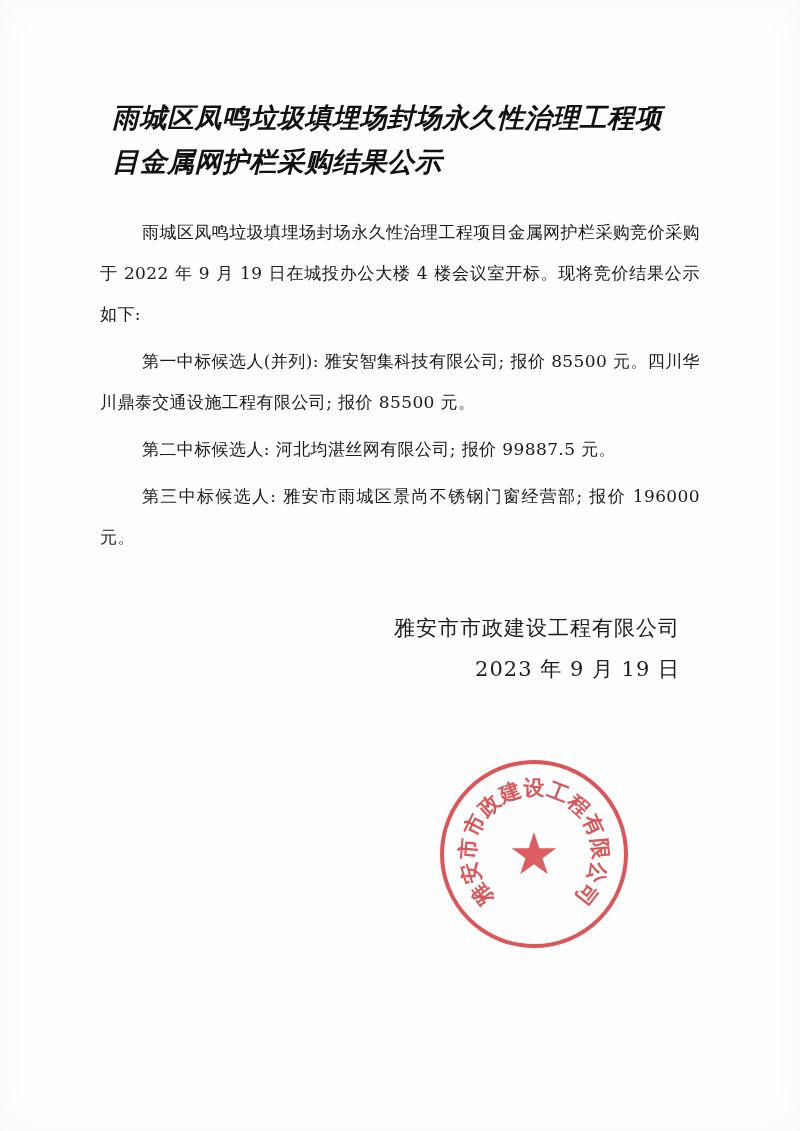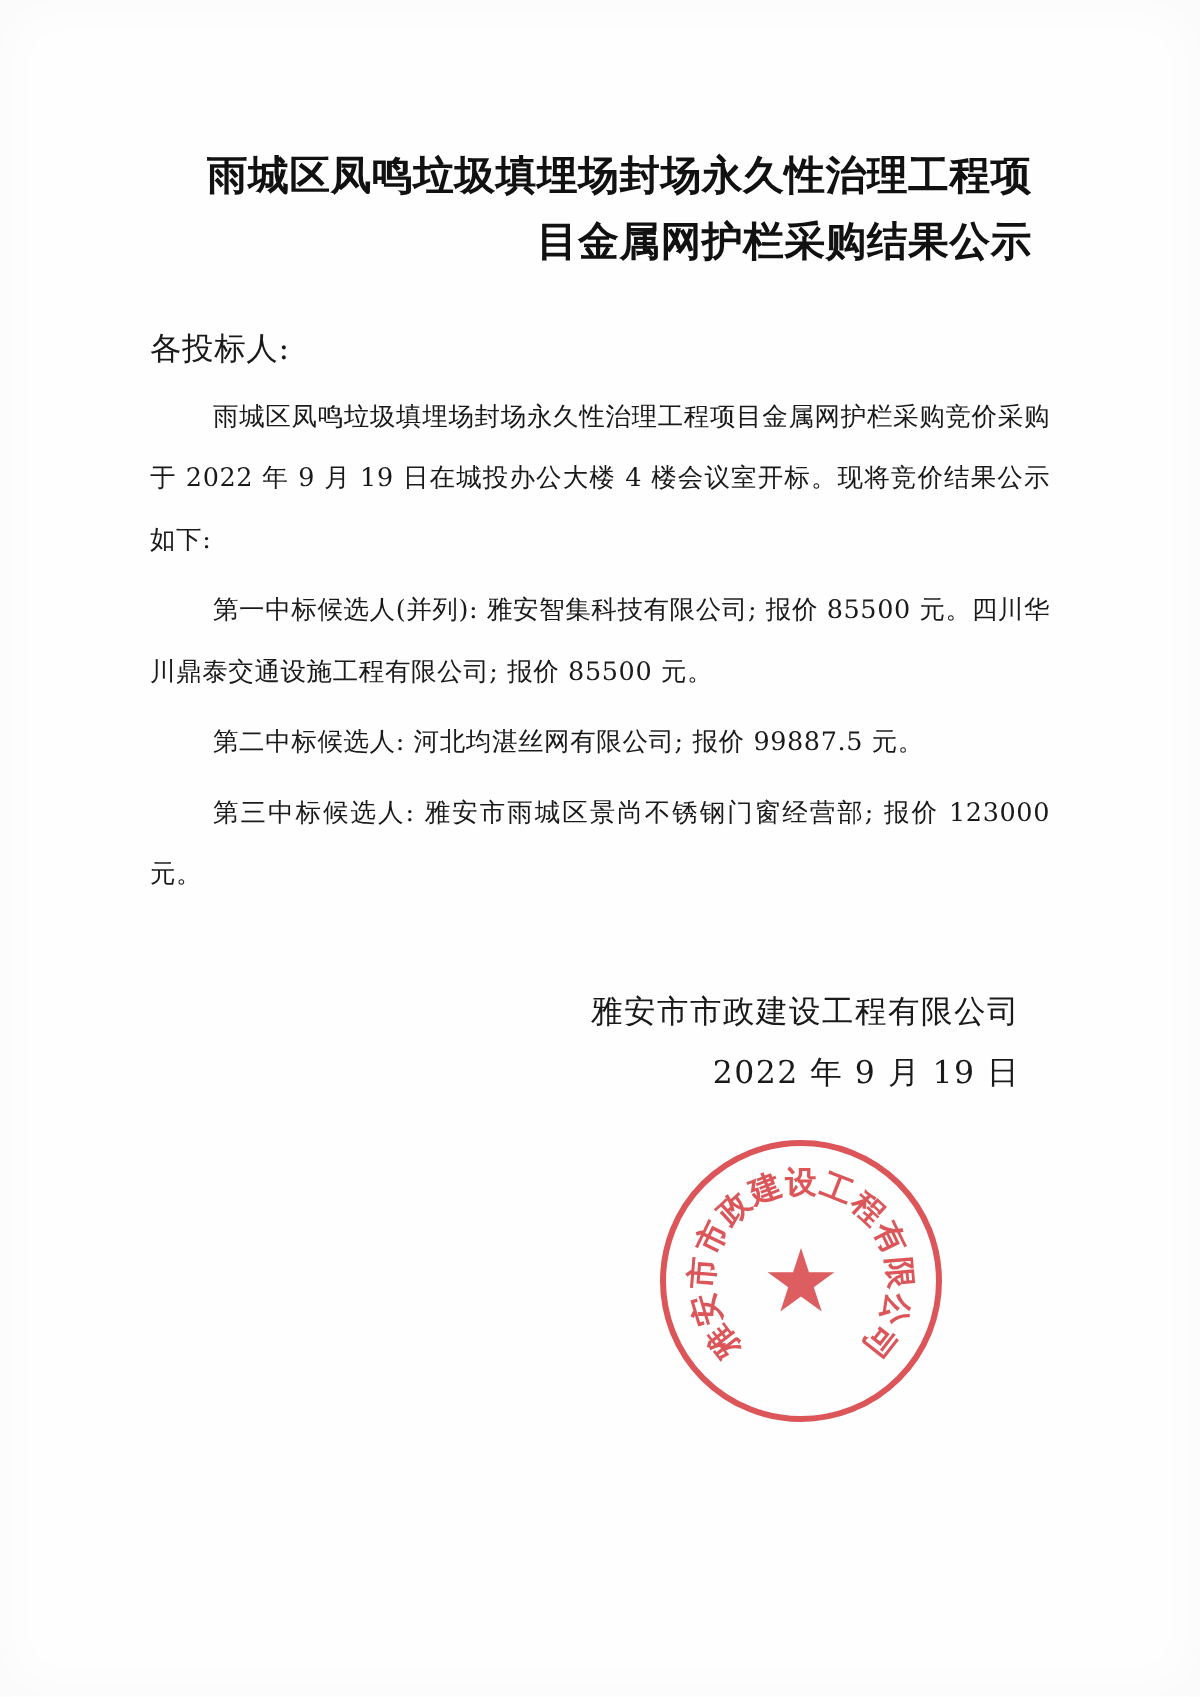--- a/index.html
+++ b/index.html
@@ -32,25 +32,26 @@
     position: absolute;
     left: 100px;
     top: 96px;
     width: 600px;
   }
   .doc-title {
     font-family: "DejaVu Serif", "Liberation Serif", serif;
     font-weight: bold;
     font-size: 27px;
     line-height: 44px;
-    text-align: right;
+    text-align: left;
     letter-spacing: 0.5px;
     margin: 0 0 28px 0;
     padding: 0 12px;
     color: #111;
+    font-style: italic;
   }
   .salutation {
     font-size: 21px;
     line-height: 40px;
     margin: 0 0 6px 0;
     letter-spacing: 0.4px;
   }
   .para {
     font-size: 17px;
     line-height: 41px;
@@ -120,35 +121,34 @@
 </style>
 </head>
 <body>
 
 <div class="page">
 
   <div class="doc-body">
 
     <h1 class="doc-title">雨城区凤鸣垃圾填埋场封场永久性治理工程项目金属网护栏采购结果公示</h1>
 
-    <p class="salutation">各投标人:</p>
 
     <p class="para">雨城区凤鸣垃圾填埋场封场永久性治理工程项目金属网护栏采购竞价采购于 2022 年 9 月 19 日在城投办公大楼 4 楼会议室开标。现将竞价结果公示如下:</p>
 
     <p class="para">第一中标候选人(并列): 雅安智集科技有限公司; 报价 85500 元。四川华川鼎泰交通设施工程有限公司; 报价 85500 元。</p>
 
     <p class="para">第二中标候选人: 河北均湛丝网有限公司; 报价 99887.5 元。</p>
 
-    <p class="para">第三中标候选人: 雅安市雨城区景尚不锈钢门窗经营部; 报价 123000 元。</p>
+    <p class="para">第三中标候选人: 雅安市雨城区景尚不锈钢门窗经营部; 报价 196000 元。</p>
 
 
 
     <div class="signature-block">
       <div class="sign-line">雅安市市政建设工程有限公司</div>
-      <div class="sign-line">2022 年 9 月 19 日</div>
+      <div class="sign-line">2023 年 9 月 19 日</div>
     </div>
 
   </div>
 
   <div class="seal">
     <div class="seal-inner">
       <div class="seal-text" id="seal-text">
           <div class="seal-char" style="transform: translate(-52.0087px, 40.6337px) rotate(-128deg);">雅</div>
           <div class="seal-char" style="transform: translate(-63.2273px, 18.929px) rotate(-106.667deg);">安</div>
           <div class="seal-char" style="transform: translate(-65.7812px, -5.36967px) rotate(-85.3333deg);">市</div>

